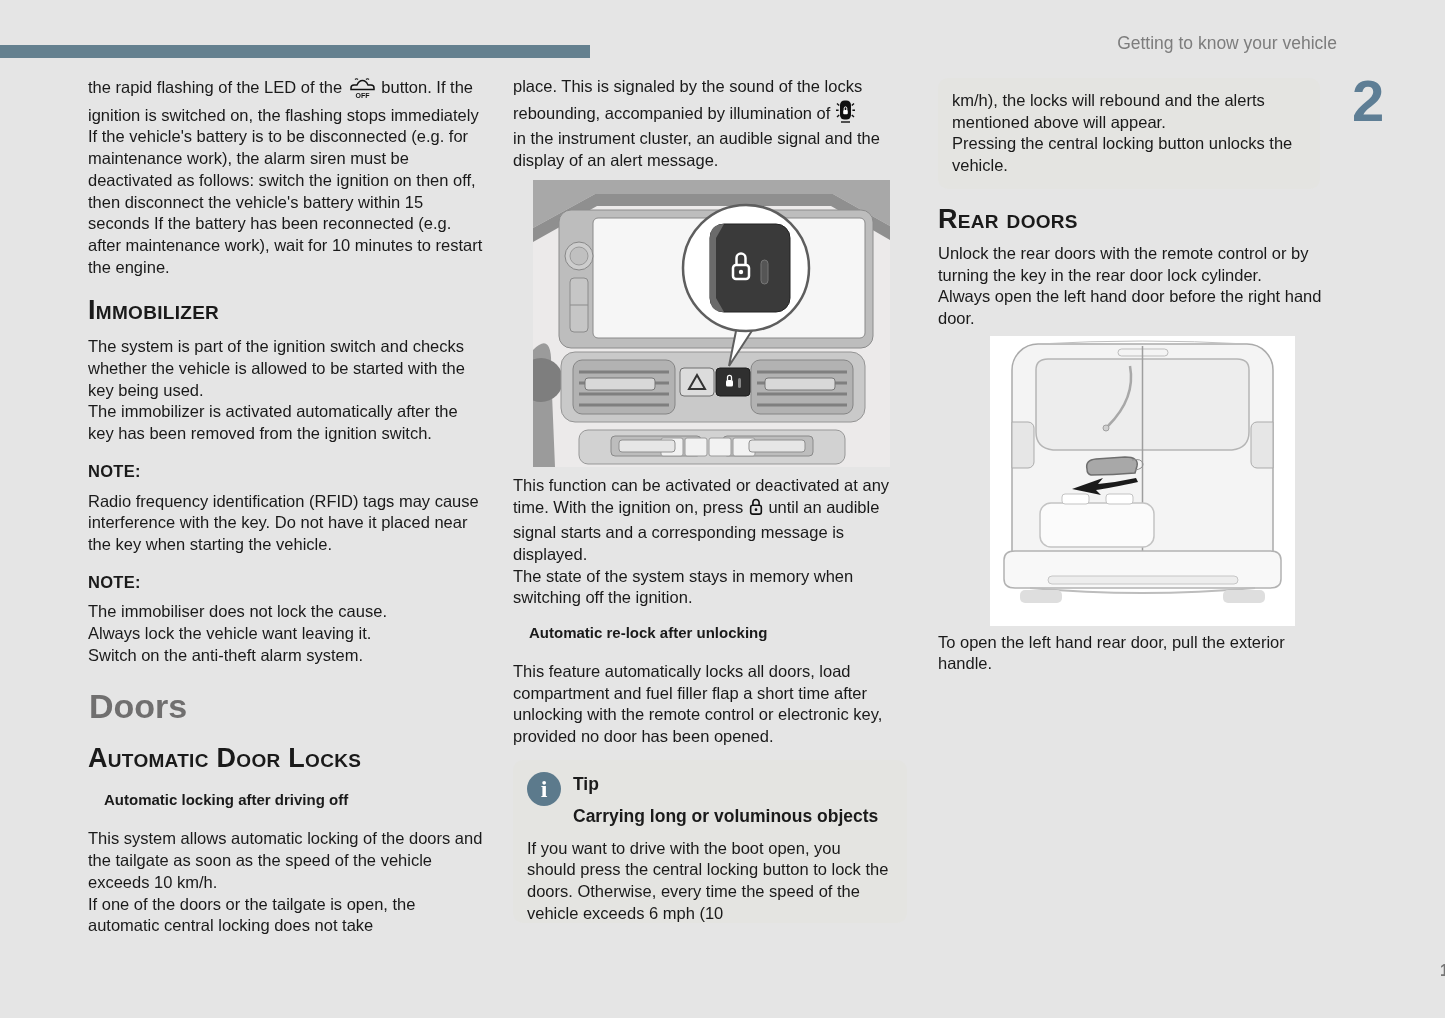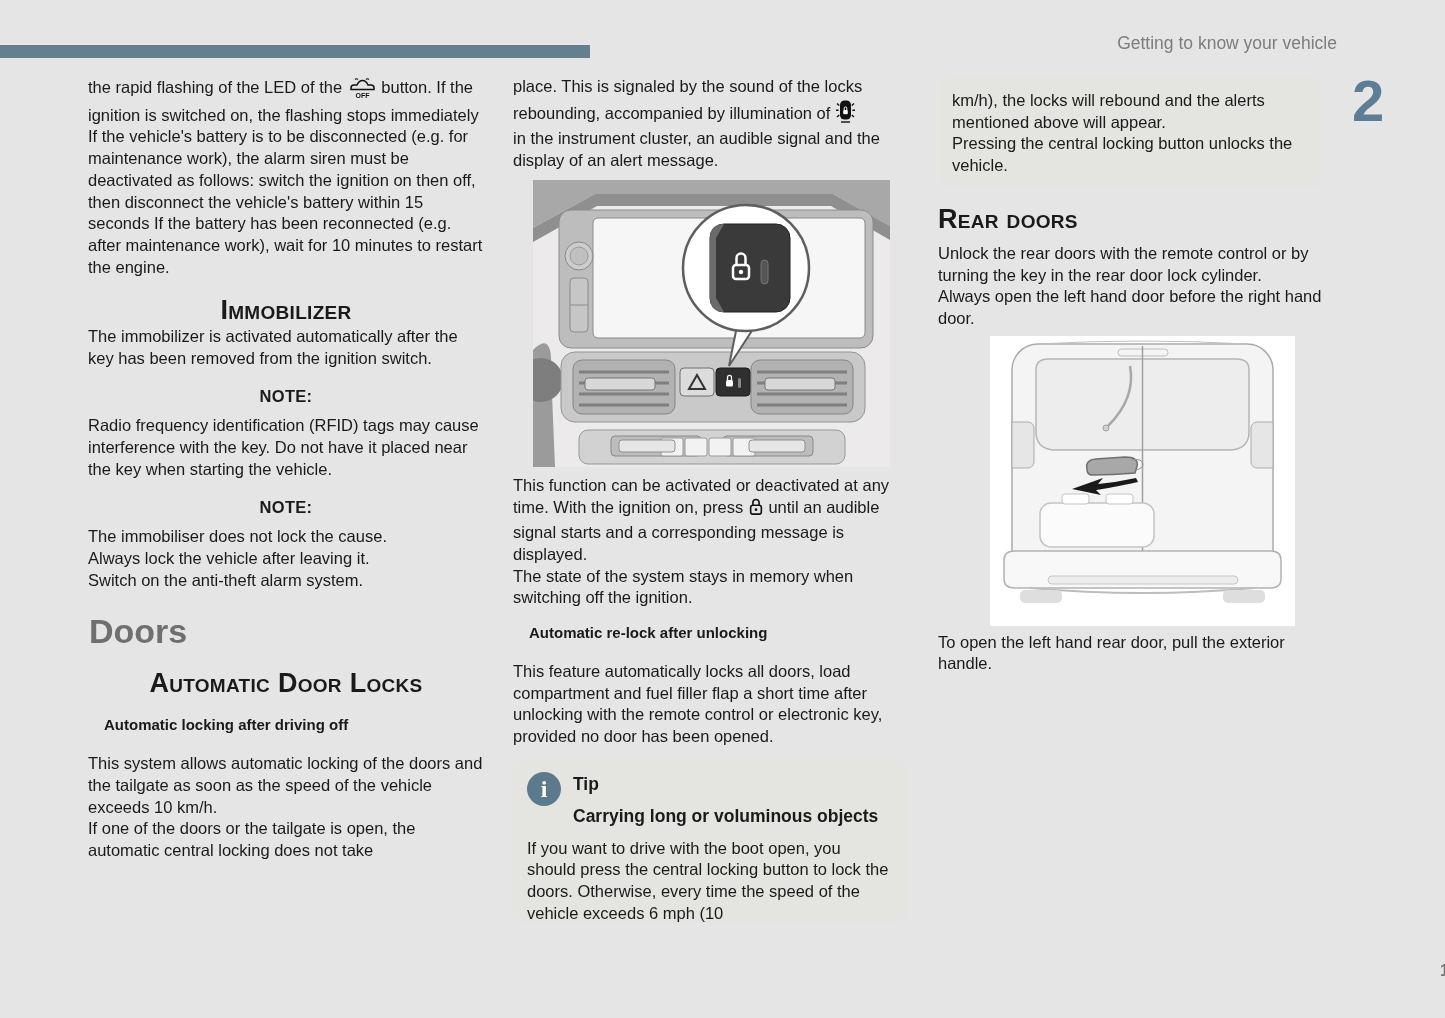--- a/index.html
+++ b/index.html
@@ -17,21 +17,21 @@
   .col2{left:513px;}
   .col3{left:938px;top:78px;}
 
   p{margin:0;}
   .h-sc{font-variant:small-caps;font-weight:bold;font-size:27px;line-height:32px;letter-spacing:.3px;margin:0;}
   .h-big{font-size:34px;line-height:40px;font-weight:bold;color:#706F6F;margin:1px;}
   .h-sub{font-weight:bold;font-size:15px;line-height:24px;margin:16px;}
   .note-label{font-weight:bold;letter-spacing:.3px;}
 
   .mt6{margin-top:6px;} .mt8{margin-top:8px;} .mt10{margin-top:10px;}
-  .mt12{margin-top:12px;} .mt14{margin-top:14px;} .mt16{margin-top:16px;text-align:center;} .mt20{margin-top:20px;}
+  .mt12{margin-top:12px;} .mt14{margin-top:14px;} .mt16{margin-top:16px;} .mt20{margin-top:20px;}
 
   .icon-inline{display:inline-block;vertical-align:-4px;}
   .icon-alarm-off{display:inline-block;vertical-align:-6px;}
 
   .figure{display:block;}
   .fig-dash{margin:8px 0 0 20px;width:357px;height:287px;}
   .fig-van{margin:6px 0 0 52px;width:305px;height:290px;}
 
   .graybox{
     background:#E4E4E1;border-radius:10px;padding:12px 14px;box-sizing:border-box;width:382px;
@@ -67,28 +67,29 @@
         <svg width="30" height="23" viewBox="0 0 30 23">
           <path d="M4 12 Q4 9 7 9 L10 9 Q12 4.5 15.5 4.5 Q19 4.5 21 9 L24 9 Q27 9 27 12 L27 13.5 L4 13.5 Z" fill="none" stroke="#111" stroke-width="1.5"></path>
           <path d="M8 3.5 q1.5-1.5 3 0 M19 3.5 q1.5-1.5 3 0" fill="none" stroke="#111" stroke-width="1.1"></path>
           <text x="15.5" y="22" font-size="7" font-weight="bold" text-anchor="middle" fill="#111" font-family="Liberation Sans, sans-serif">OFF</text>
         </svg>
       </span>
       <span>button. If the ignition is switched on, the flashing stops immediately If the vehicle's battery is to be disconnected (e.g. for maintenance work), the alarm siren must be deactivated as follows: switch the ignition on then off, then disconnect the vehicle's battery within 15 seconds If the battery has been reconnected (e.g. after maintenance work), wait for 10 minutes to restart the engine.</span>
     </p>
 
     <h2 class="h-sc mt16">Immobilizer</h2>
+    <p class="mt10">The system is part of the ignition switch and checks whether the vehicle is allowed to be started with the key being used.</p>
     <p>The immobilizer is activated automatically after the key has been removed from the ignition switch.</p>
 
     <div class="note-label mt16">NOTE:</div>
     <p class="mt8">Radio frequency identification (RFID) tags may cause interference with the key. Do not have it placed near the key when starting the vehicle.</p>
 
     <div class="note-label mt16">NOTE:</div>
     <p class="mt8">The immobiliser does not lock the cause.</p>
-    <p>Always lock the vehicle after leaving it.</p>
+    <p>Always lock the vehicle want leaving it.</p>
     <p>Switch on the anti-theft alarm system.</p>
 
     <h1 class="h-big mt20">Doors</h1>
     <h2 class="h-sc mt16">Automatic Door Locks</h2>
     <h3 class="h-sub mt14">Automatic locking after driving off</h3>
     <p class="mt8">This system allows automatic locking of the doors and the tailgate as soon as the speed of the vehicle exceeds 10 km/h.</p>
     <p>If one of the doors or the tailgate is open, the automatic central locking does not take</p>
   </div>
 
   <div class="col col2">

